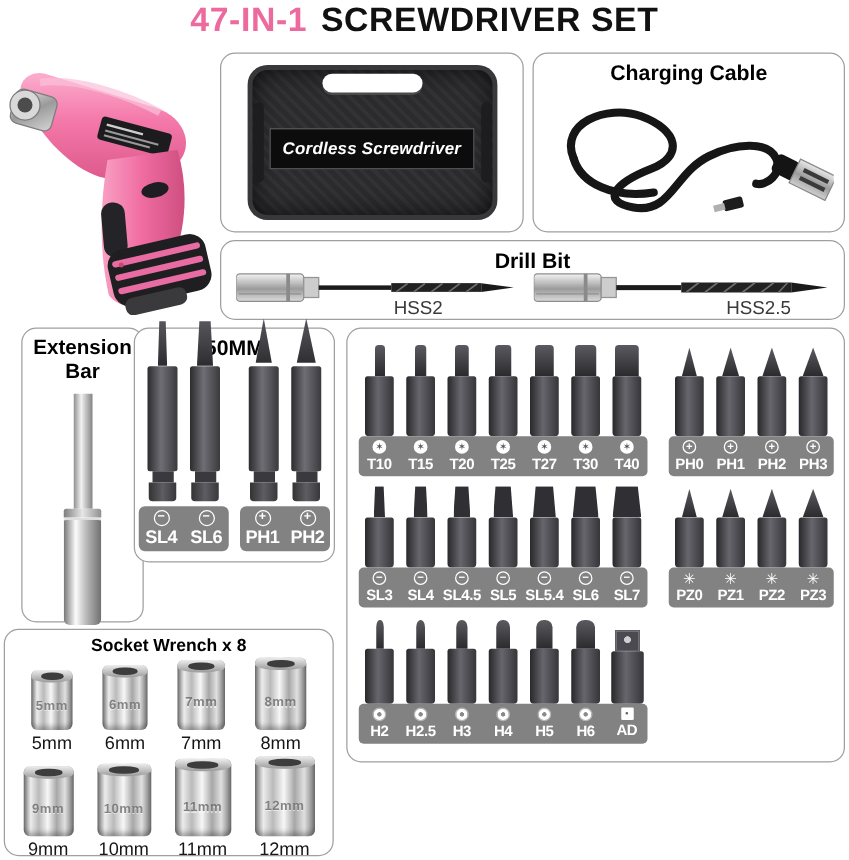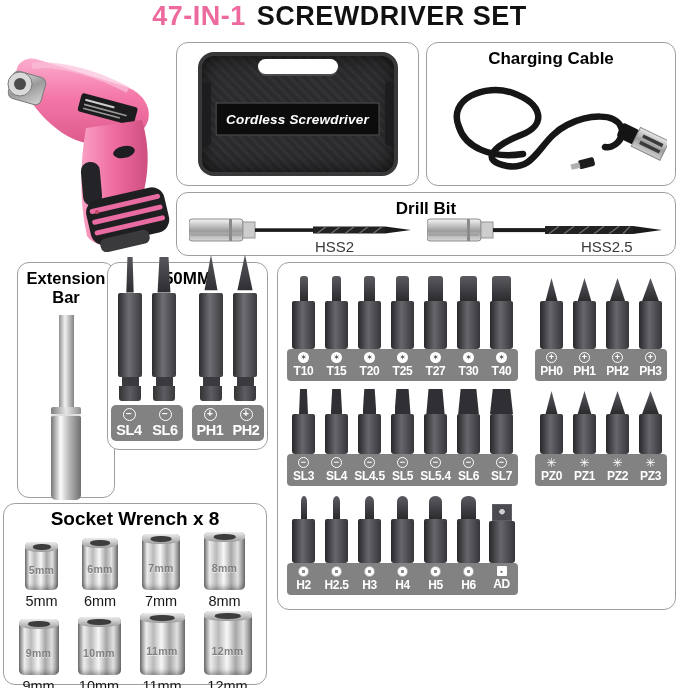--- a/index.html
+++ b/index.html
@@ -104,21 +104,21 @@
   .bit50{display:flex;flex-direction:column;align-items:center;justify-content:flex-end;}
   .b50-tip{background:linear-gradient(180deg,#56565c,#2c2c30);}
   .b50-tip.sl{height:36px;clip-path:polygon(18% 0,82% 0,96% 100%,4% 100%);}
   .b50-tip.ph{height:38px;clip-path:polygon(50% 0,88% 94%,12% 94%);}
   .b50-body{width:24px;height:84px;background:linear-gradient(90deg,#2c2c2f,#6e6e74 45%,#3a3a3e);border-radius:2px;}
   .b50-neck{width:17px;height:9px;background:#3a3a3e;}
   .b50-foot{width:22px;height:15px;border-radius:0 0 3px 3px;
             background:linear-gradient(90deg,#333,#5d5d63,#38383c);}
 
   
-  .box-socket .box-title{font-size:19px;padding-top:4px;}
+  .box-socket .box-title{font-size:14px;padding-top:4px;}
   .socket-row{display:flex;justify-content:center;align-items:flex-end;gap:24px;margin-top:2px;}
   .socket-row.r2{gap:19px;}
   .socket-cell{display:flex;flex-direction:column;align-items:center;}
   .socket{position:relative;border-radius:5px;box-shadow:inset 0 -3px 4px rgba(0,0,0,.28);
       background:linear-gradient(90deg,#787878 0%,#ececec 14%,#bababa 30%,#f7f7f7 48%,#a7a7a7 66%,#e0e0e0 82%,#767676 100%);}
   .socket::before{content:"";position:absolute;top:0;left:0;right:0;height:10px;
       border-radius:5px 5px 45% 45%;background:linear-gradient(180deg,#ededed,#9a9a9a);}
   .socket::after{content:"";position:absolute;top:2px;left:50%;transform:translateX(-50%);
       width:55%;height:6px;border-radius:45%;background:#3d3d3d;}
   .engrave{position:absolute;bottom:28%;width:100%;text-align:center;font-size:10.5px;font-weight:bold;

